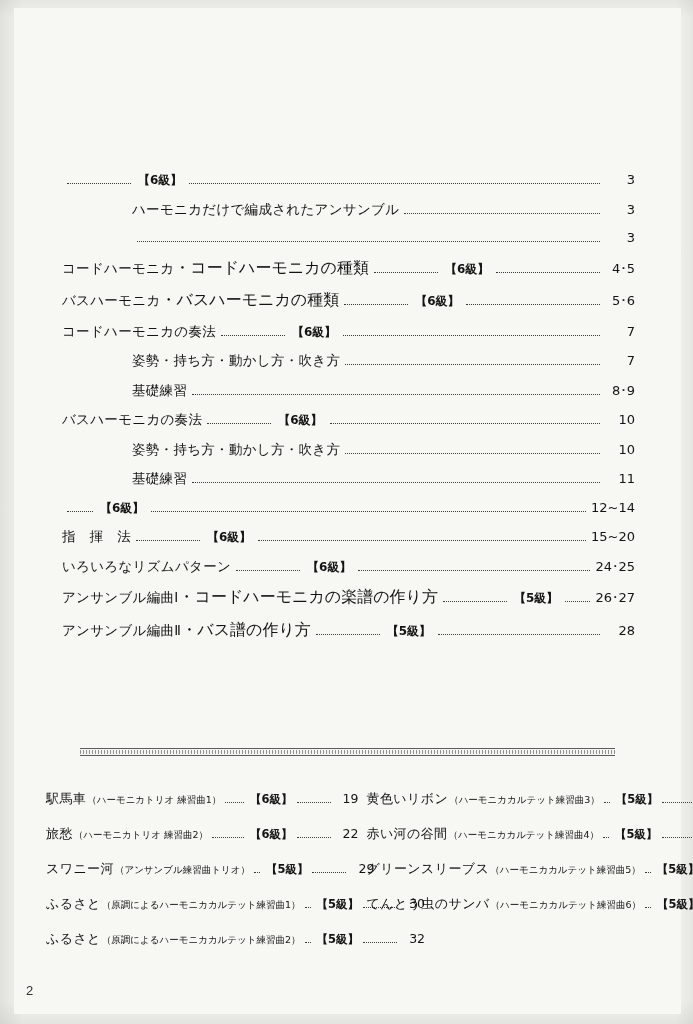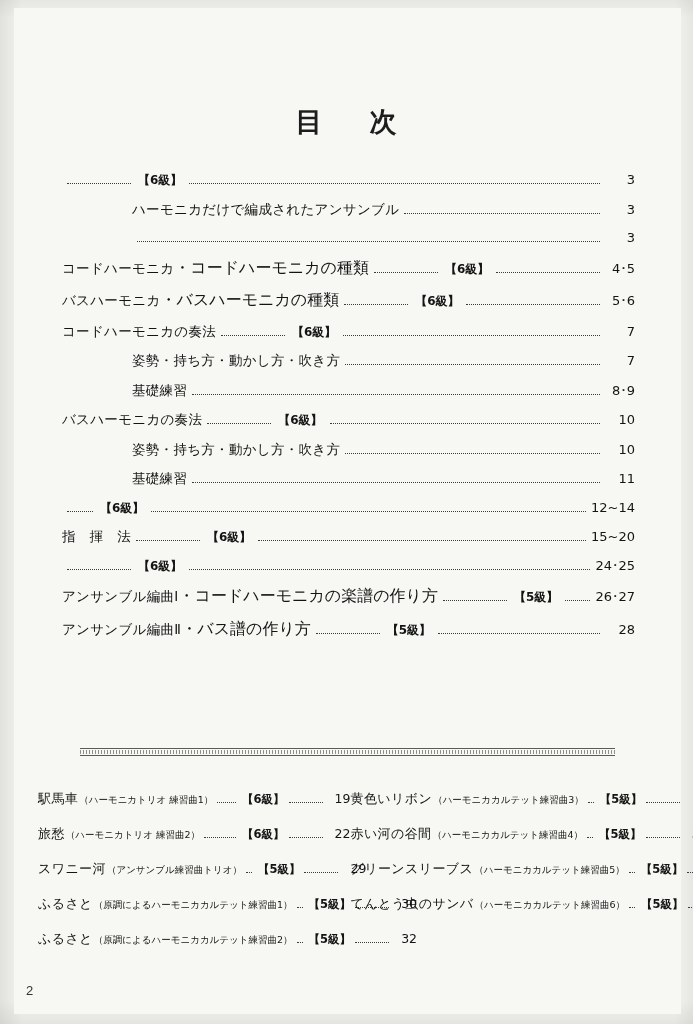--- a/index.html
+++ b/index.html
@@ -114,21 +114,21 @@
   }
 
   .songs {
     position: absolute;
     top: 790px;
     left: 38px;
     right: 30px;
     display: flex;
     gap: 0;
   }
-  .songs .col { width: 50%; }
+  .songs .col { width: 50%; margin-left: 8px; }
   .song-row {
     display: flex;
     align-items: baseline;
     font-size: 13px;
     color: #141414;
     margin-bottom: 17px;
     white-space: nowrap;
     font-family: "DejaVu Sans", "Liberation Sans", sans-serif;
   }
   .song-row .name { letter-spacing: 0.4px; }
@@ -161,23 +161,20 @@
     font-size: 13px;
     color: #333;
   }
 </style>
 </head>
 <body>
 
 <div class="page">
   <div class="sheet"></div>
 
-  <div class="title">
-    <span>目</span><span class="sp"></span><span>次</span>
-  </div>
 
   <div class="toc" id="toc-list">
       <div class="toc-row">
         <span class="dots short"></span>
         <span class="grade">【6級】</span>
         <span class="dots"></span>
         <span class="page-no">3</span>
       </div>
       <div class="toc-row indent1">
         <span class="label">ハーモニカだけで編成されたアンサンブル</span>
@@ -245,20 +242,21 @@
         <span class="page-no">12~14</span>
       </div>
       <div class="toc-row">
         <span class="label">指　揮　法</span>
         <span class="dots short"></span>
         <span class="grade">【6級】</span>
         <span class="dots"></span>
         <span class="page-no">15~20</span>
       </div>
       <div class="toc-row">
+        <span class="label">いろいろなリズムパターン</span>
         <span class="dots short"></span>
         <span class="grade">【6級】</span>
         <span class="dots"></span>
         <span class="page-no">24･25</span>
       </div>
       <div class="toc-row">
         <span class="label">アンサンブル編曲Ⅰ</span>
         <span class="sub">・コードハーモニカの楽譜の作り方</span>
         <span class="dots short"></span>
         <span class="grade">【5級】</span>

